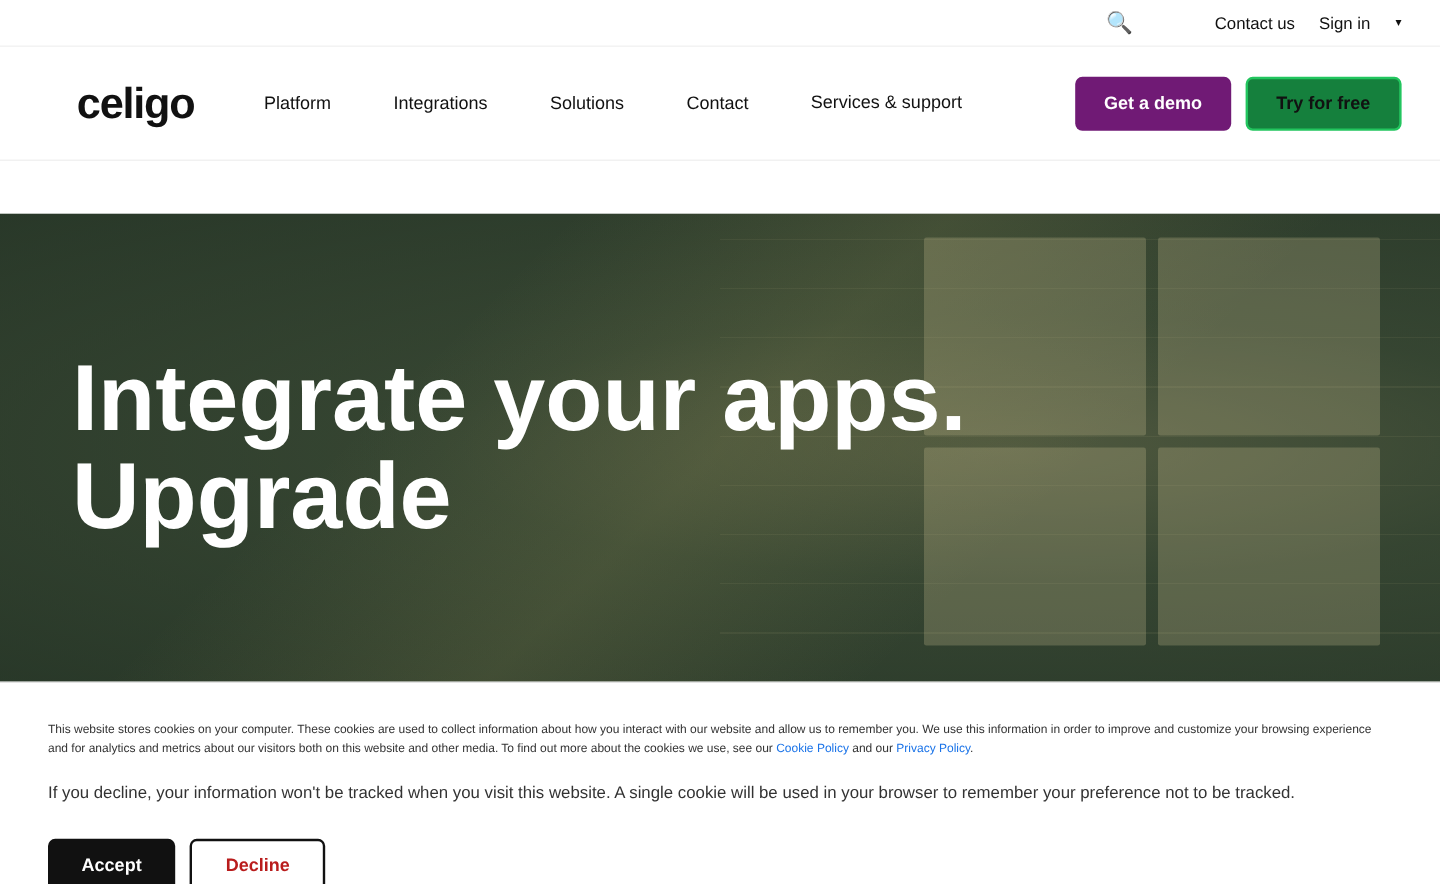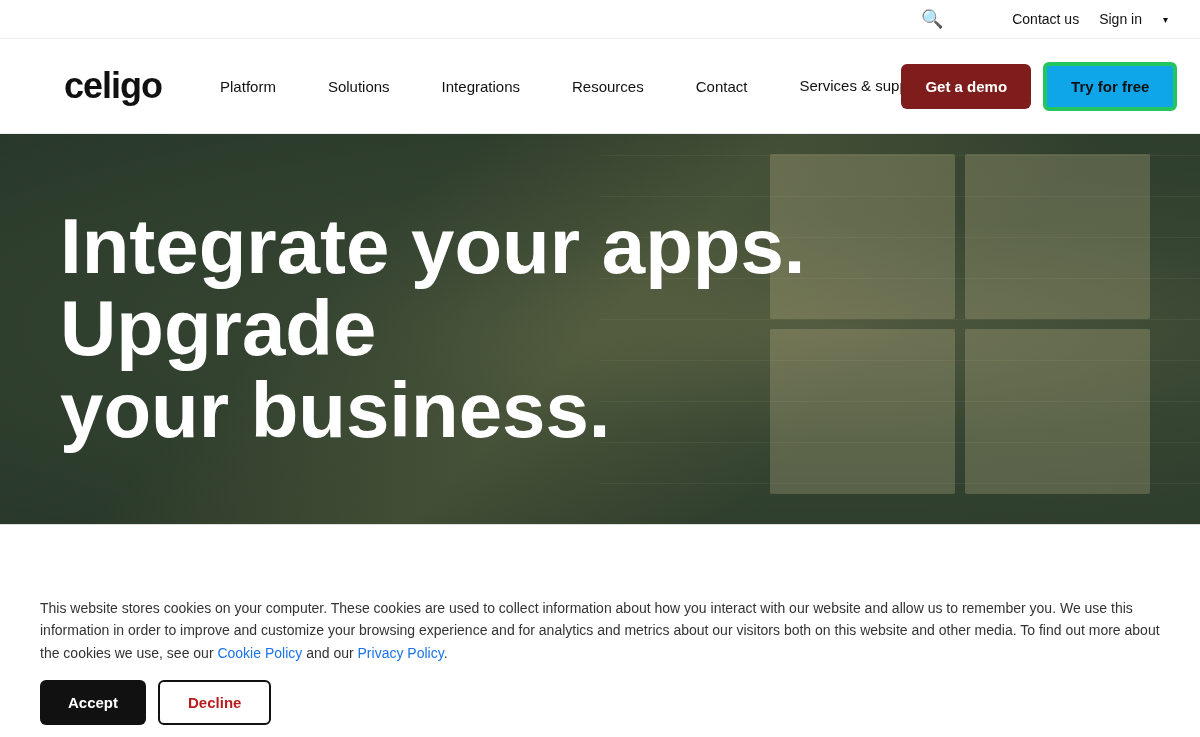--- a/index.html
+++ b/index.html
@@ -94,51 +94,52 @@
 
     .nav-cta {
       display: flex;
       align-items: center;
       gap: 12px;
       margin-left: auto;
       flex-shrink: 0;
     }
 
     .btn-demo {
-      background: #7f1d1d;
+      background: #701a75;
       color: #fff;
       border: none;
       border-radius: 6px;
       padding: 14px 24px;
       font-size: 15px;
       font-weight: 600;
       cursor: pointer;
       white-space: nowrap;
     }
 
     .btn-try {
-      background: #0ea5e9;
-      color: #111;
-      border: 4px solid #22c55e;
+      background: #15803d;
+      color: #111;
+      border: 2px solid #22c55e;
       border-radius: 6px;
       padding: 12px 24px;
       font-size: 15px;
       font-weight: 600;
       cursor: pointer;
       white-space: nowrap;
     }
 
     
     .hero {
       position: relative;
       width: 100%;
       height: 390px;
       overflow: hidden;
       display: flex;
       align-items: center;
+      margin-top: 44px;
     }
 
     .hero-bg {
       position: absolute;
       inset: 0;
       background: 
         linear-gradient(rgba(40,55,40,0.6), rgba(40,55,40,0.6)),
         radial-gradient(ellipse at 70% 50%, #8a8a60 0%, #4a5a40 40%, #2a3a2a 100%);
       background-size: cover;
       background-position: center;
@@ -203,25 +204,24 @@
     }
 
     
     .cookie-banner {
       background: #fff;
       padding: 32px 40px;
       border-top: 1px solid #ddd;
     }
 
     .cookie-text {
-      font-size: 14px;
+      font-size: 10px;
       line-height: 1.6;
       color: #333;
       margin-bottom: 16px;
-      margin-top: 40px;
     }
 
     .cookie-text a {
       color: #1a73e8;
       text-decoration: none;
     }
 
     .cookie-text-2 {
       font-size: 14px;
       line-height: 1.6;
@@ -278,23 +278,22 @@
     <span>Sign in</span>
     <span class="chevron">▾</span>
   </div>
 </div>
 
 <nav class="navbar">
   <a class="logo" href="#">celigo</a>
 
   <div class="nav-links">
     <a class="nav-item" href="#">Platform</a>
+    <a class="nav-item" href="#">Integrations</a>
     <a class="nav-item" href="#">Solutions</a>
-    <a class="nav-item" href="#">Integrations</a>
-    <a class="nav-item" href="#">Resources</a>
     <a class="nav-item" href="#">Contact</a>
     <a class="nav-item services" href="#">Services &amp; support</a>
   </div>
 
   <div class="nav-cta">
     <button class="btn-demo">Get a demo</button>
     <button class="btn-try">Try for free</button>
   </div>
 </nav>
 
@@ -303,26 +302,26 @@
 
   <div class="hero-windows">
     <div class="hero-window-pane"></div>
     <div class="hero-window-pane"></div>
     <div class="hero-window-pane"></div>
     <div class="hero-window-pane"></div>
   </div>
   <div class="hero-content">
     <h1 class="hero-title">
       <span>Integrate your apps. Upgrade</span><br>
-      <span>your business.</span>
     </h1>
   </div>
 </section>
 
 <div class="cookie-banner">
   <p class="cookie-text">
     <span>This website stores cookies on your computer. These cookies are used to collect information about how you interact with our website and allow us to remember you. We use this information in order to improve and customize your browsing experience and for analytics and metrics about our visitors both on this website and other media. To find out more about the cookies we use, see our </span><a href="#">Cookie Policy</a><span> and our </span><a href="#">Privacy Policy</a><span>.</span>
   </p>
+  <p class="cookie-text-2">If you decline, your information won't be tracked when you visit this website. A single cookie will be used in your browser to remember your preference not to be tracked.</p>
   <div class="cookie-actions">
     <button class="btn-accept">Accept</button>
     <button class="btn-decline">Decline</button>
   </div>
 </div>
 
 </body></html>

